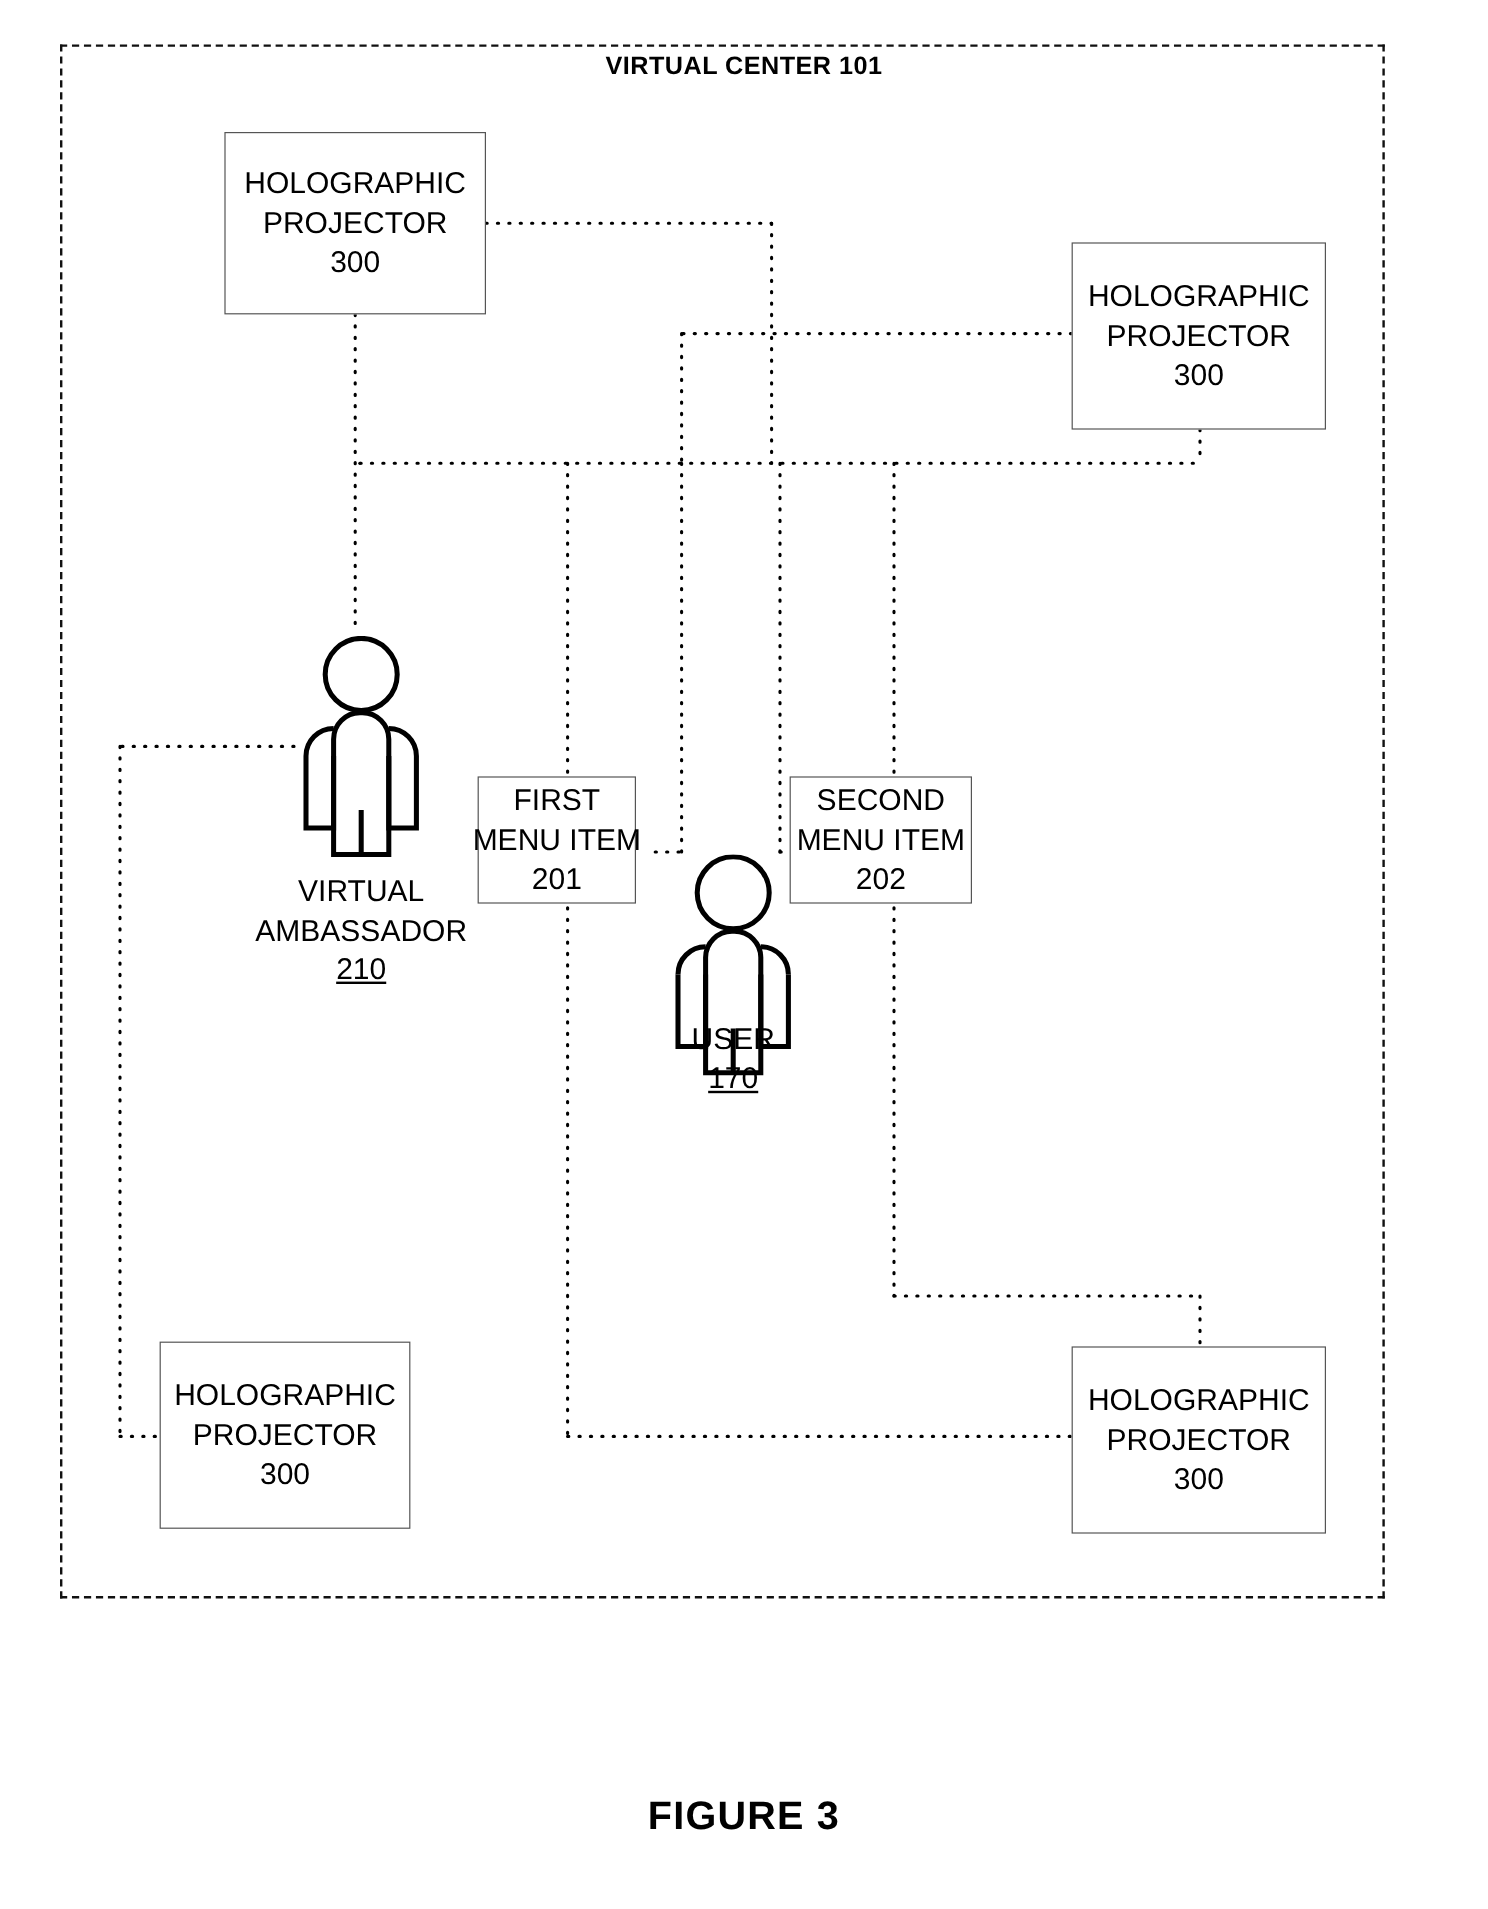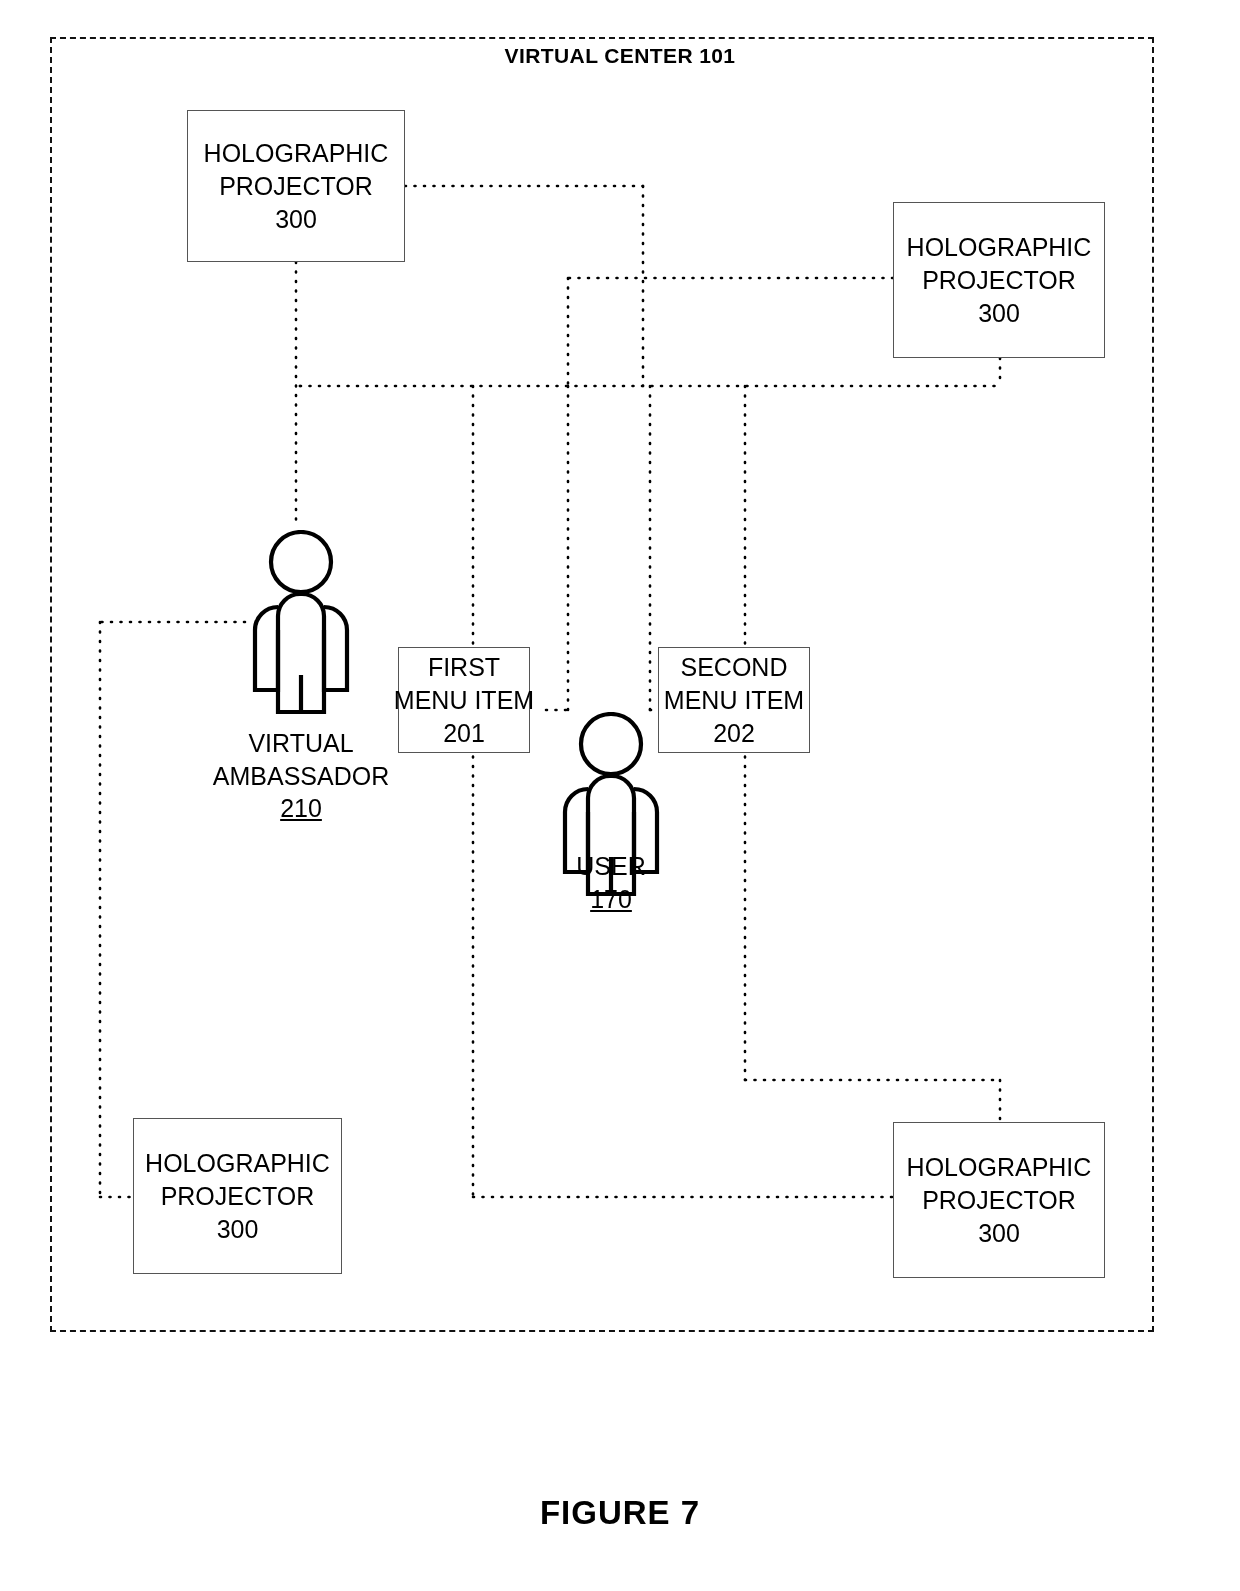--- a/index.html
+++ b/index.html
@@ -210,15 +210,15 @@
         <path d="M 56 145 v 37"></path>
       </g>
     </svg>
   </div>
 
   <div class="fig-label" style="left:491px; top:850px; width:240px;">
     <div>USER</div>
     <div class="num">170</div>
   </div>
 
-  <div class="figure-caption">FIGURE 7</div>
+  <div class="figure-caption">FIGURE 3</div>
 
 </div>
 
 </body></html>

